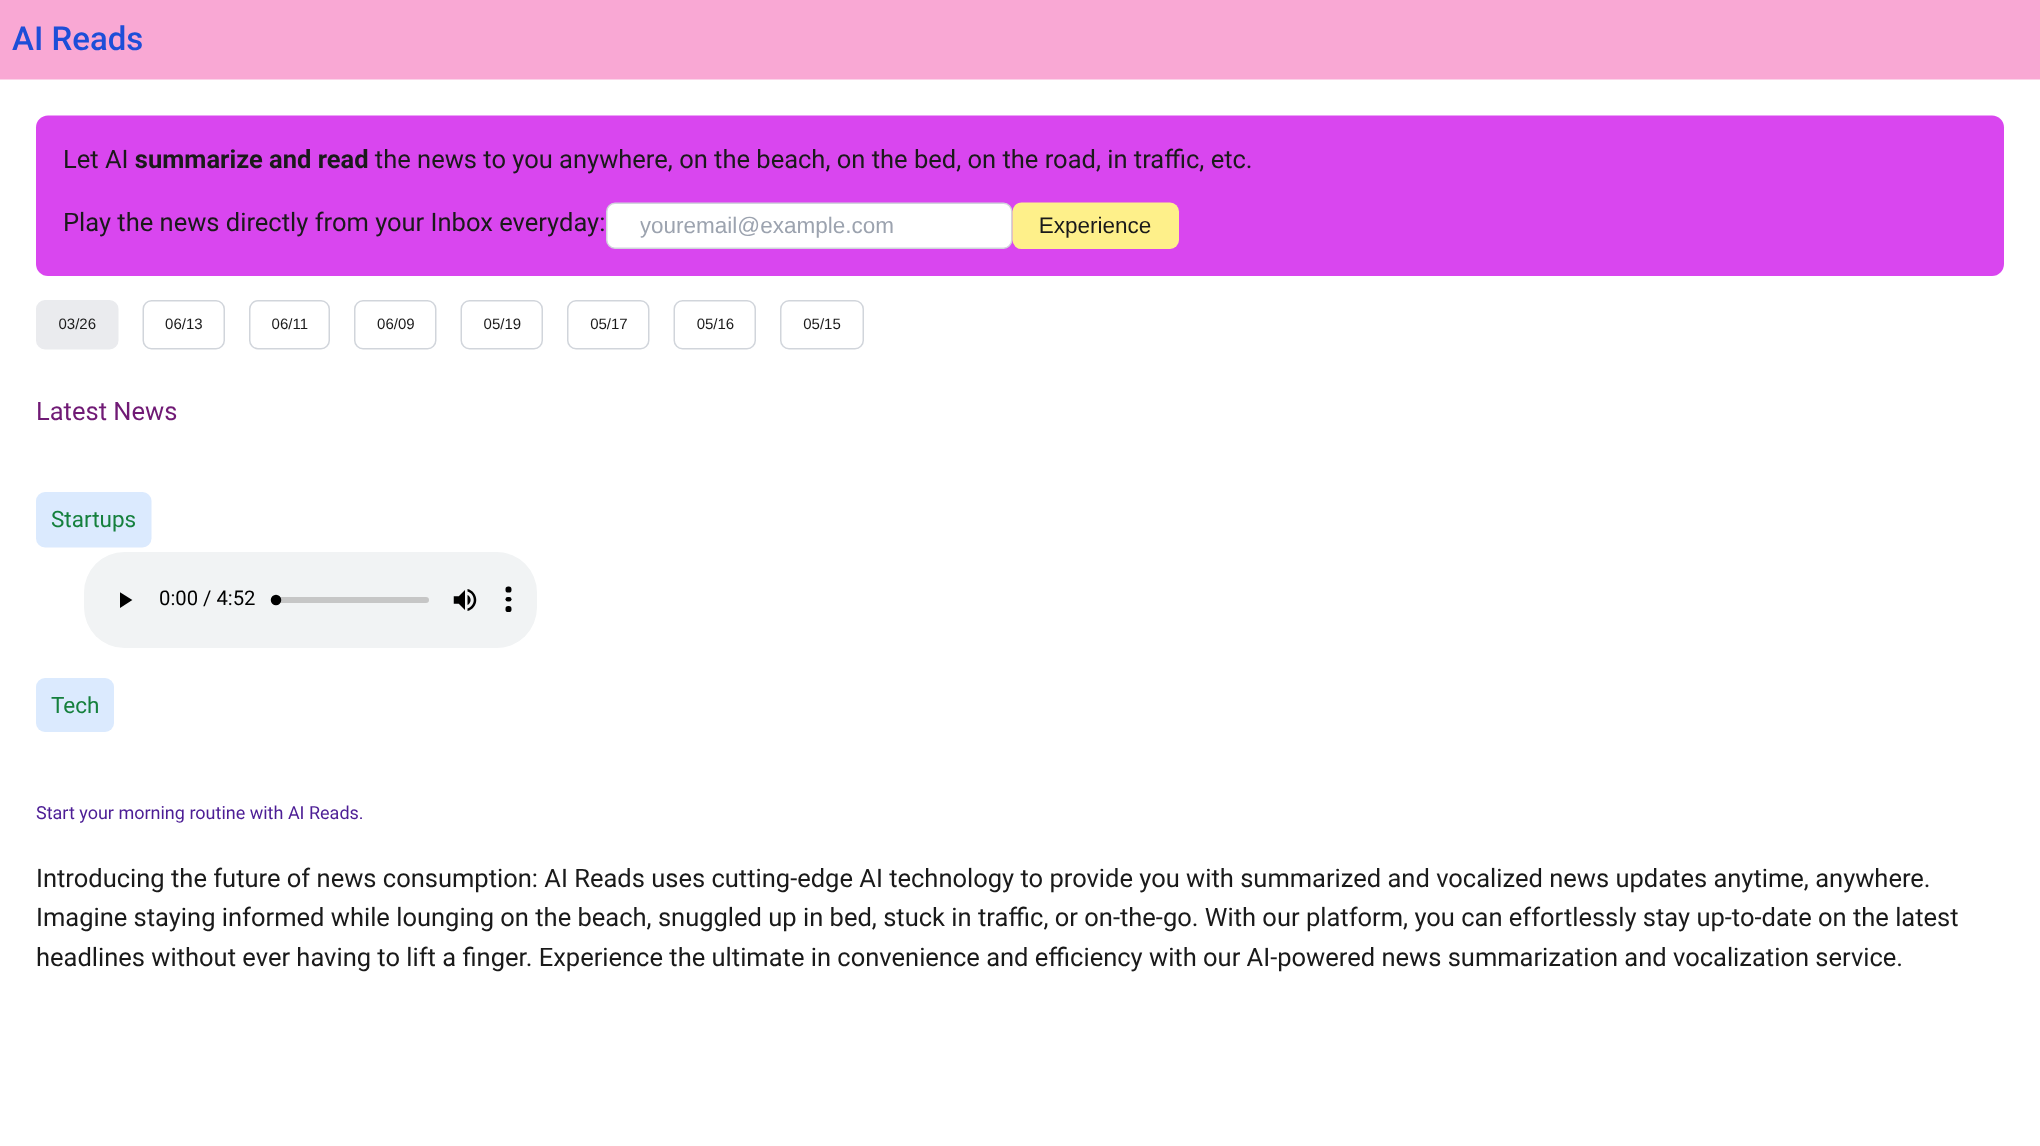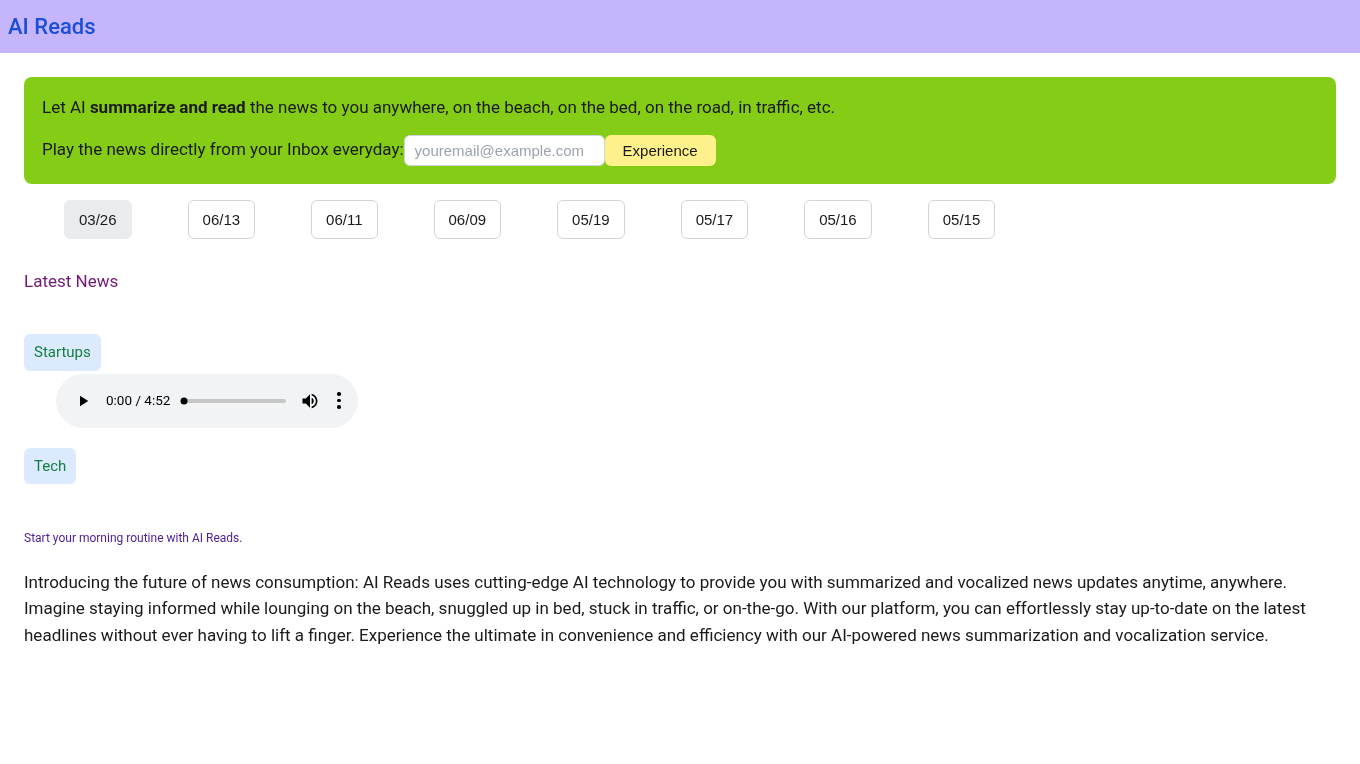--- a/index.html
+++ b/index.html
@@ -8,59 +8,59 @@
       box-sizing: border-box;
     }
     body {
       font-family: -apple-system, BlinkMacSystemFont, "Segoe UI", Roboto, Helvetica, Arial, sans-serif;
       font-size: 16px;
       line-height: 1.5;
       color: #1a1a1a;
       background: #fff;
     }
     .header {
-      background: #c4b5fd;
+      background: #f9a8d4;
       padding: 10px 8px;
     }
     .header-title {
       color: #1d4ed8;
       font-size: 22px;
       font-weight: 500;
       text-decoration: none;
     }
     .container {
       padding: 24px;
     }
     .hero {
-      background: #84cc16;
+      background: #d946ef;
       border-radius: 8px;
       padding: 18px;
       margin-bottom: 16px;
     }
     .hero-line1 {
       font-size: 17px;
       margin-bottom: 14px;
       color: #1a1a1a;
     }
     .hero-line1 .bold {
       font-weight: 700;
     }
     .hero-line2 {
       display: flex;
       align-items: center;
       flex-wrap: wrap;
       font-size: 17px;
       color: #1a1a1a;
     }
     .email-input {
-      padding: 6px 10px;
+      padding: 6px 22px;
       border: 1px solid #d1d5db;
       border-radius: 6px;
       font-size: 15px;
-      width: 201px;
+      width: 271px;
       background: #fff;
       color: #374151;
     }
     .email-input::placeholder {
       color: #9ca3af;
     }
     .subscribe-btn {
       background: #fef08a;
       border: none;
       border-radius: 6px;
@@ -73,24 +73,23 @@
       display: flex;
       gap: 16px;
       margin-bottom: 30px;
       flex-wrap: wrap;
     }
     .date-btn {
       border: 1px solid #d1d5db;
       border-radius: 6px;
       background: #fff;
       padding: 10px 14px;
-      font-size: 15px;
-      cursor: pointer;
-      color: #1a1a1a;
-      margin-left: 40px;
+      font-size: 10px;
+      cursor: pointer;
+      color: #1a1a1a;
     }
     .date-btn.active {
       background: #eaebee;
       border-color: #eaebee;
     }
     .section-title {
       font-size: 17px;
       margin-bottom: 40px;
       color: #701a75;
     }
@@ -103,21 +102,21 @@
       border-radius: 6px;
       padding: 7px 10px;
       font-size: 15px;
       color: #15803d;
       margin-bottom: 3px;
     }
     .audio-player {
       background: #f1f3f4;
       border-radius: 27px;
       width: 302px;
-      height: 54px;
+      height: 64px;
       display: flex;
       align-items: center;
       padding: 0 10px 0 18px;
       margin-left: 32px;
       margin-bottom: 20px;
     }
     .play-icon {
       width: 18px;
       height: 18px;
       flex-shrink: 0;

